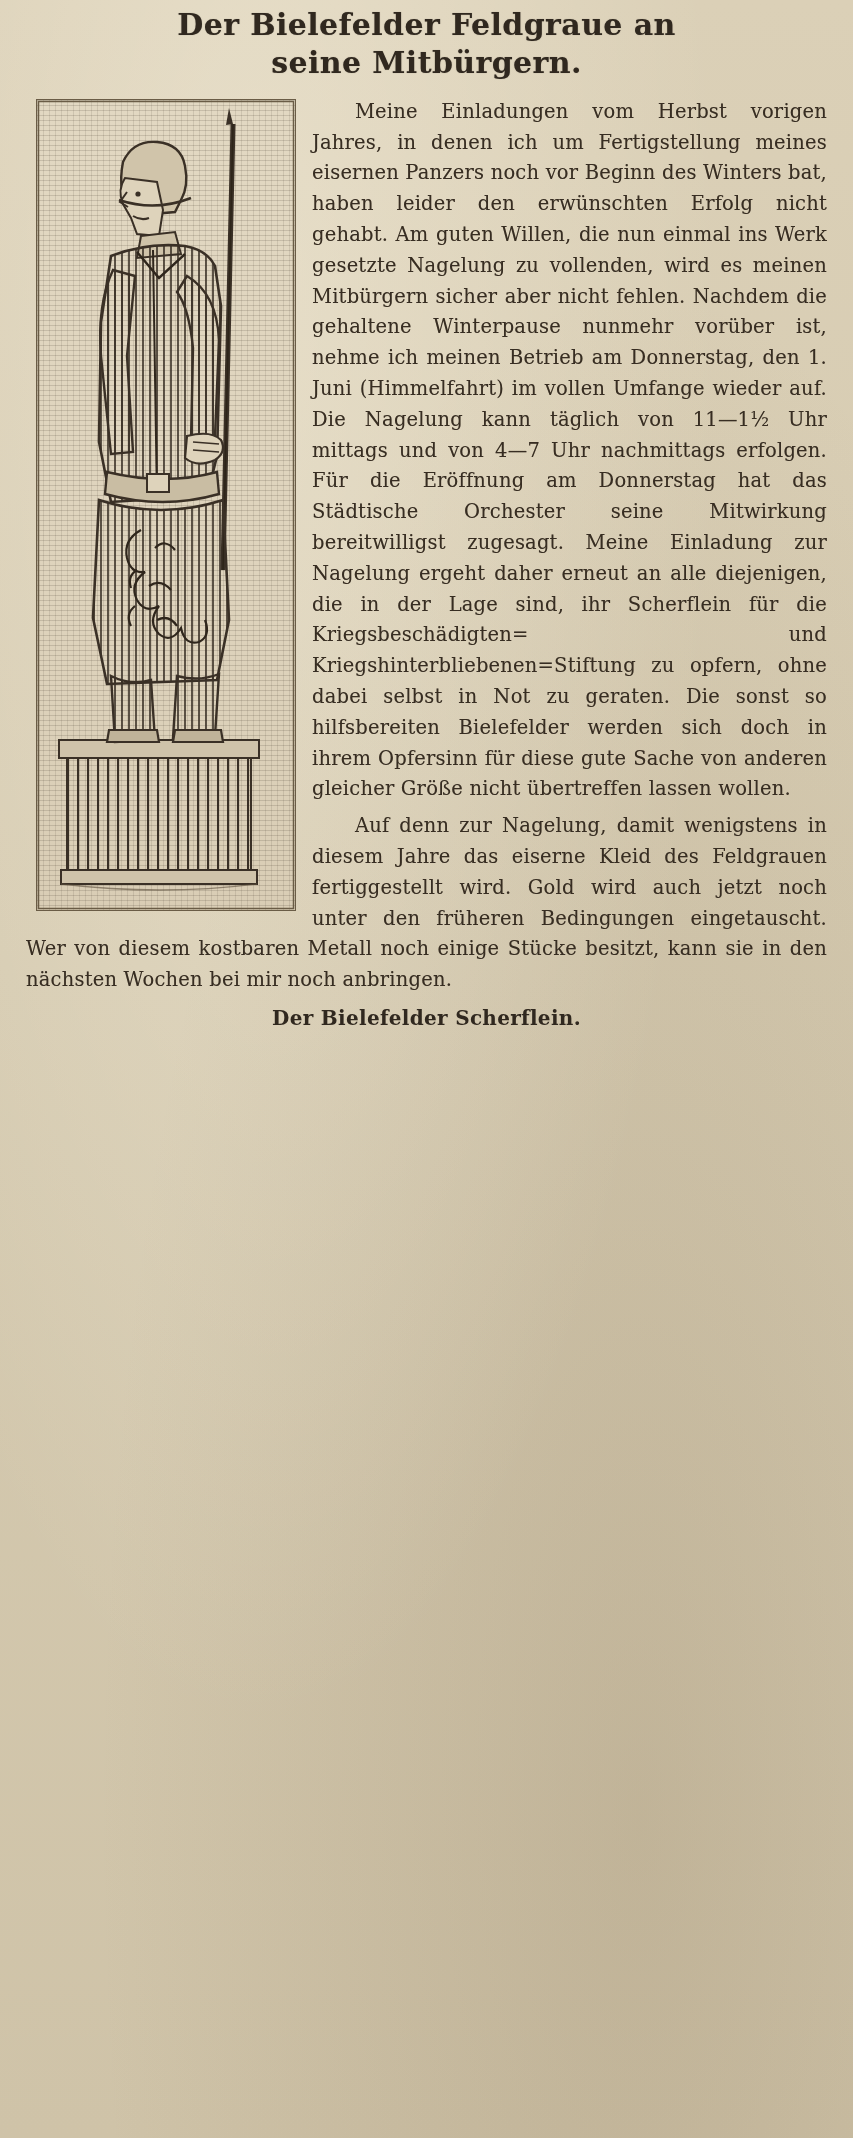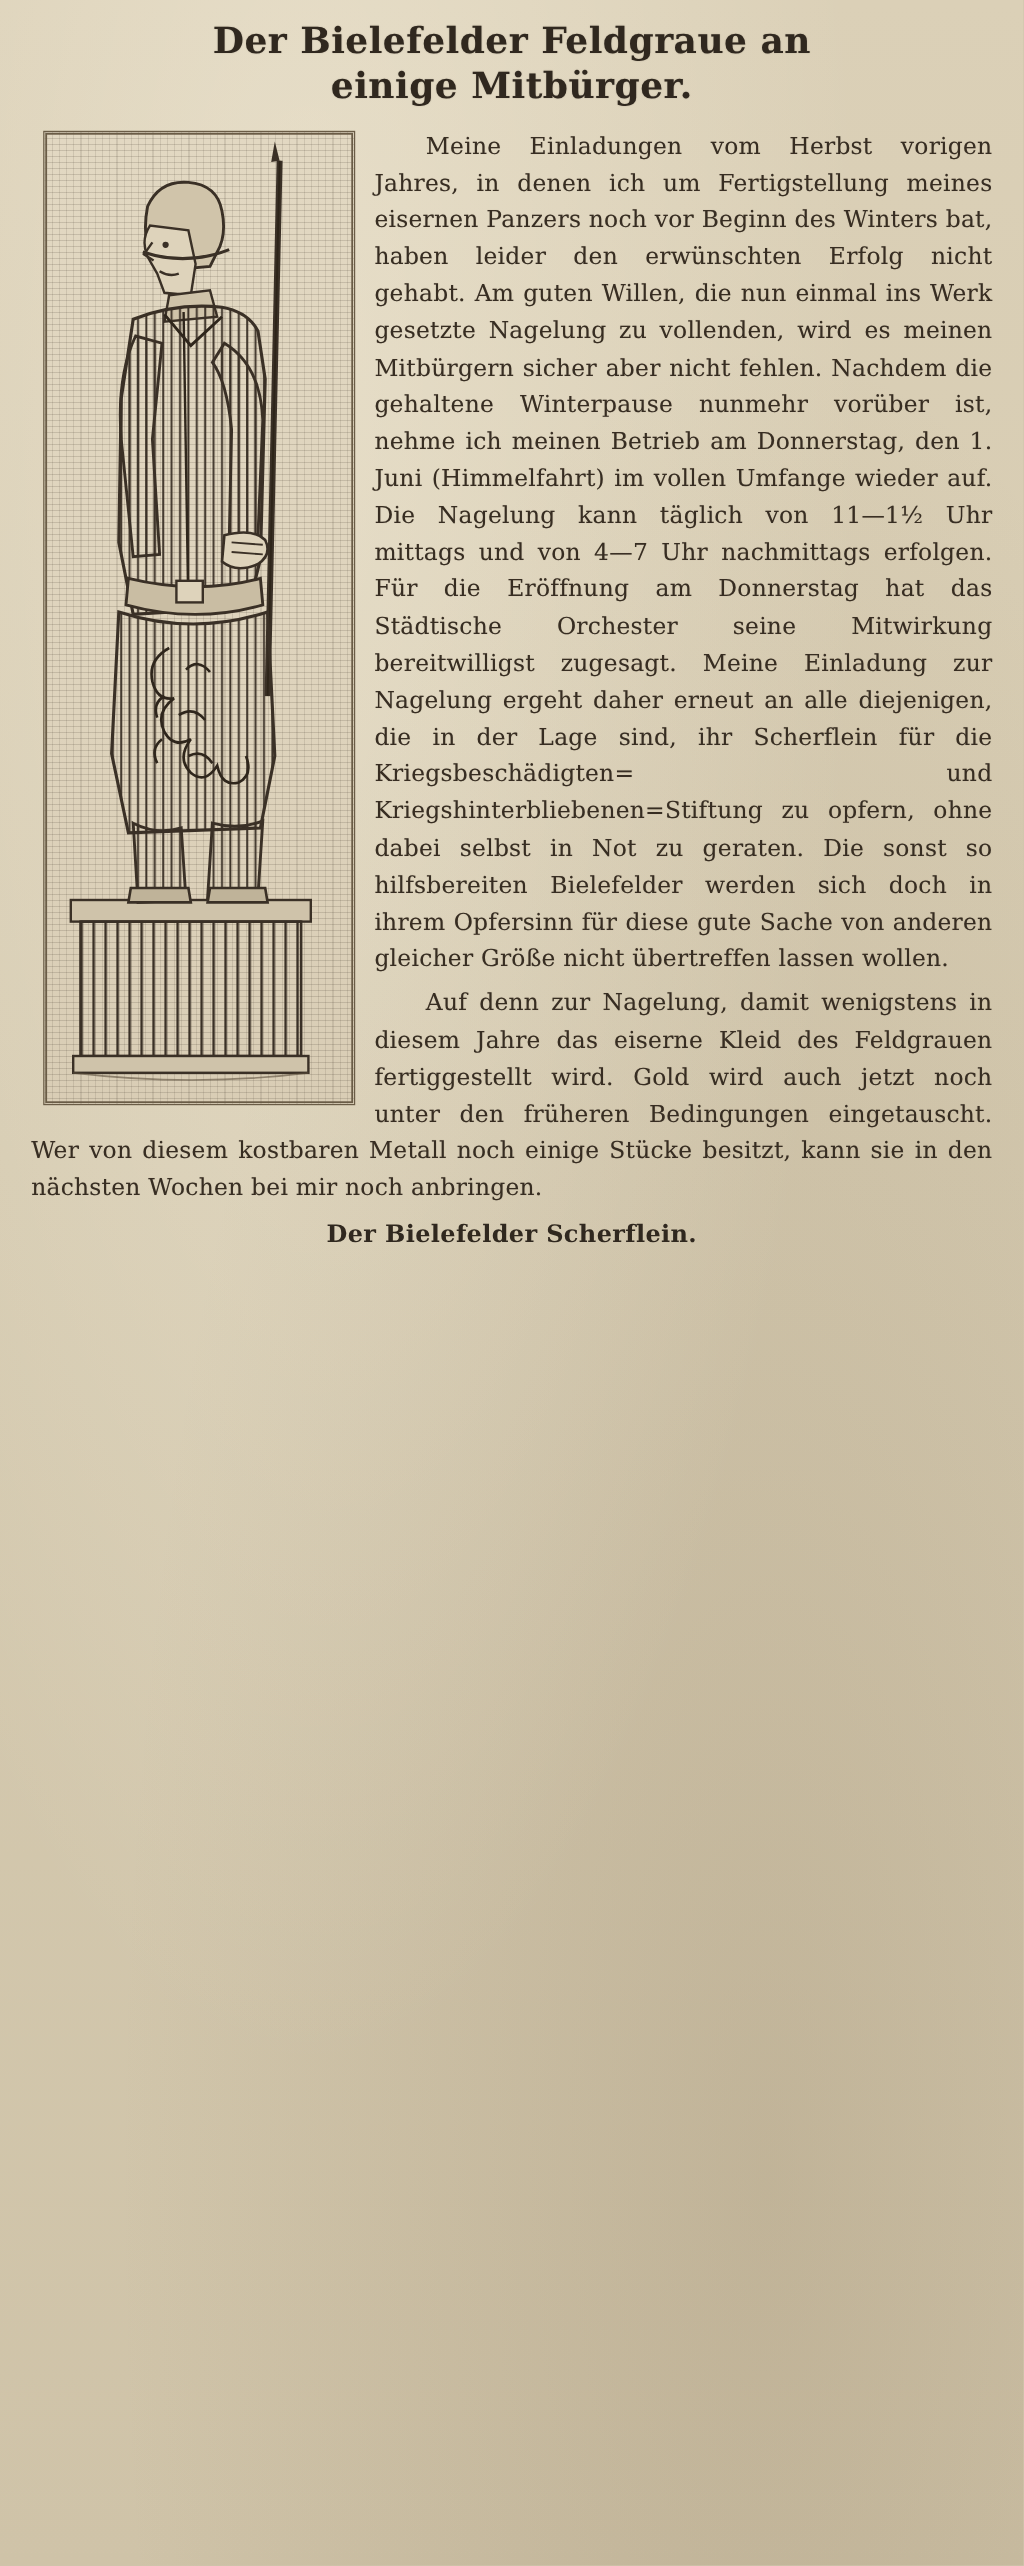--- a/index.html
+++ b/index.html
@@ -7,21 +7,21 @@
     padding: 0;
     background: #cbbfa6;
   }
   .page {
     position: relative;
     width: 853px;
     height: 2138px;
     background: #d8cdb4;
     overflow: hidden;
     box-sizing: border-box;
-    padding: 12px 26px 10px 26px;
+    padding: 2px 26px 10px 26px;
     
     background-image:
       radial-gradient(ellipse at 30% 15%, rgba(255,250,235,0.35), rgba(0,0,0,0) 55%),
       radial-gradient(ellipse at 75% 85%, rgba(120,100,70,0.18), rgba(0,0,0,0) 60%),
       linear-gradient(180deg, #dbd0b7 0%, #d5cab0 45%, #cfc3a8 100%);
   }
 
   
   .headline {
     font-family: "DejaVu Serif", serif;
@@ -103,21 +103,21 @@
   .clearfix::after { content: ""; display: block; clear: both; }
   .para-gap { height: 6px; }
 </style>
 </head>
 <body>
 
 <div class="page">
 
   <div class="headline">
     <span>Der Bielefelder Feldgraue an</span>
-    <span class="l2">einige Mitbürger.</span>
+    <span class="l2">seine Mitbürgern.</span>
   </div>
 
   <div class="clearfix">
 
     <div class="illo-wrap">
       <div class="illo">
         <div class="hatch"></div>
         <div class="hatch v"></div>
 
         <svg viewBox="0 0 258 810" preserveAspectRatio="none">

